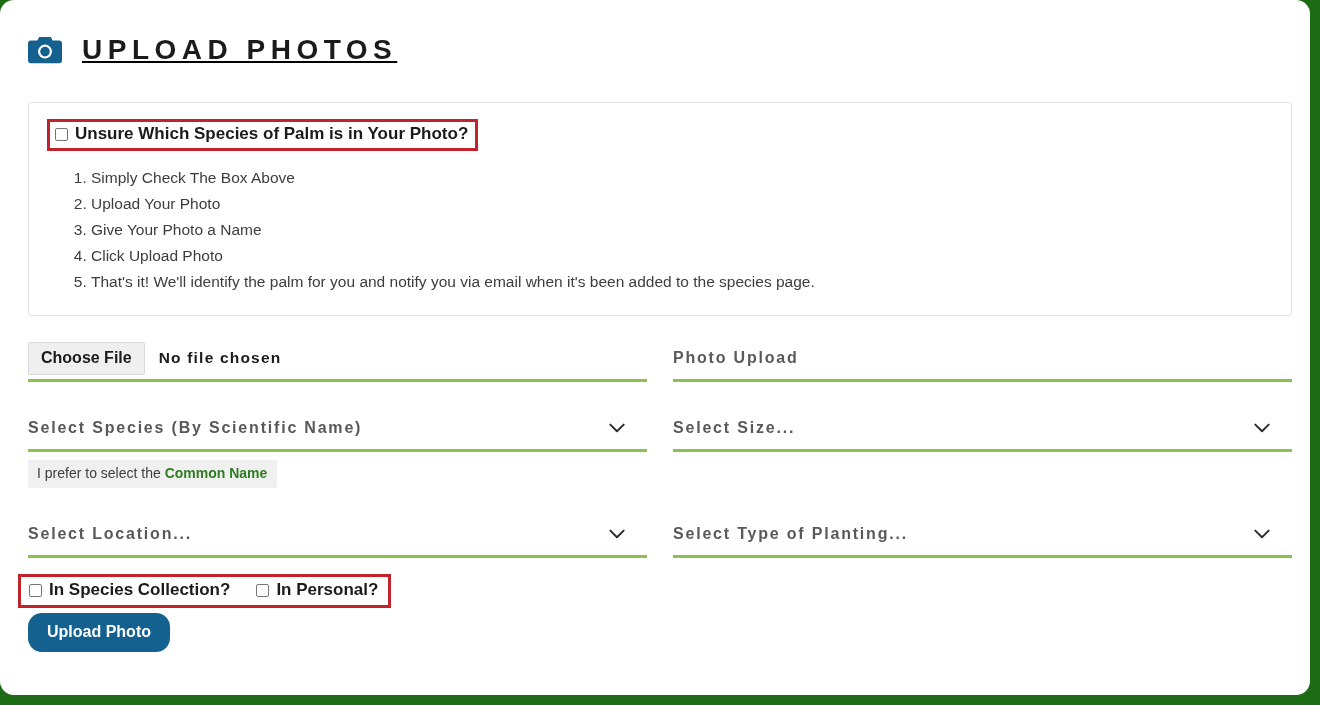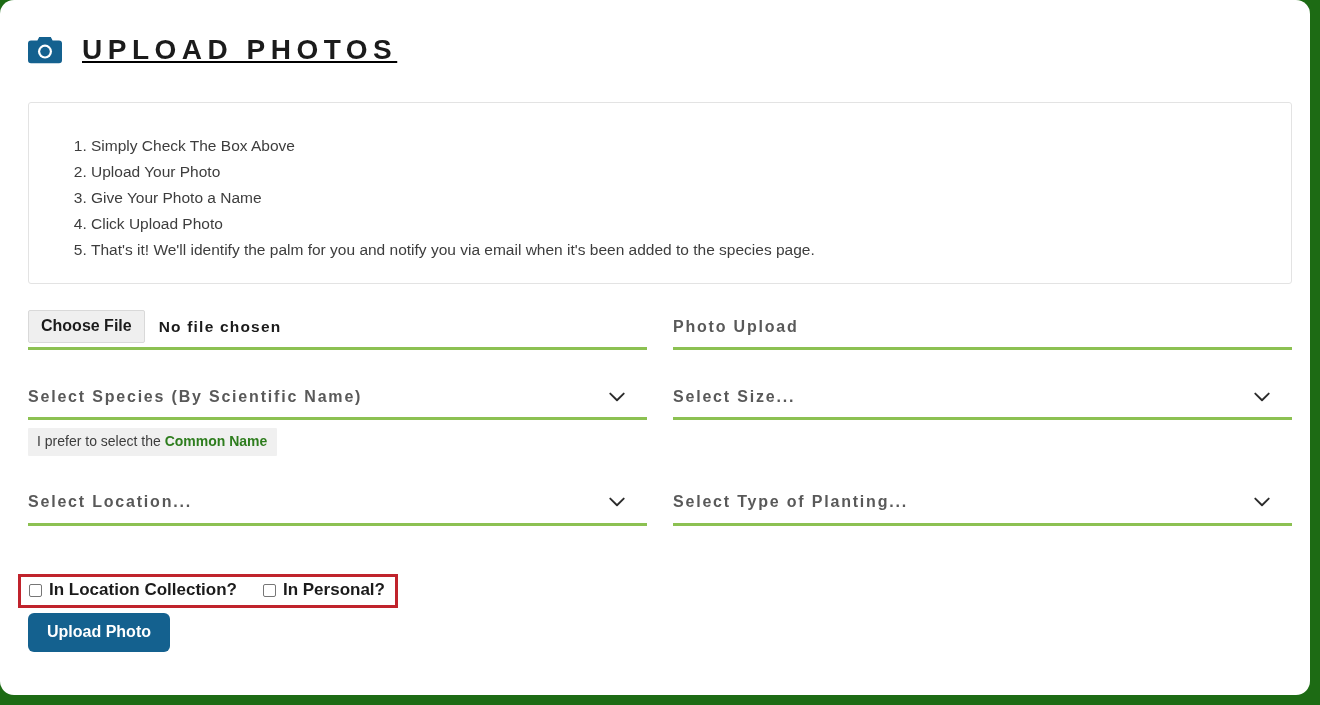--- a/index.html
+++ b/index.html
@@ -206,21 +206,21 @@
 
   .upload-btn {
     position: absolute;
     left: 0px;
     top: 595px;
     background: #14618f;
     color: #ffffff;
     font-size: 16px;
     font-weight: 700;
     border: none;
-    border-radius: 6px;
+    border-radius: 14px;
     padding: 11px 19px 12px 19px;
     line-height: 1;
     cursor: pointer;
     font-family: "Liberation Sans", sans-serif;
   }
 </style>
 </head>
 <body>
 
 <div id="page">
@@ -230,20 +230,24 @@
       <div class="header">
         <svg class="cam-icon" viewBox="0 0 34 30">
           <path d="M11.2 2 H22.8 L24.6 5.4 H31 A3 3 0 0 1 34 8.4 V25.2 A3 3 0 0 1 31 28.2 H3 A3 3 0 0 1 0 25.2 V8.4 A3 3 0 0 1 3 5.4 H9.4 Z" fill="#14618f"></path>
           <circle cx="17" cy="16.6" r="7" fill="#ffffff"></circle>
           <circle cx="17" cy="16.6" r="4.8" fill="#14618f"></circle>
         </svg>
         <div class="page-title">Upload Photos</div>
       </div>
 
       <div class="instructions">
+        <div class="unsure-wrap">
+          <span class="cb"></span>
+          <span class="unsure-label">Unsure Which Species of Palm is in Your Photo?</span>
+        </div>
         <ol class="steps">
           <li>Simply Check The Box Above</li>
           <li>Upload Your Photo</li>
           <li>Give Your Photo a Name</li>
           <li>Click Upload Photo</li>
           <li>That's it! We'll identify the palm for you and notify you via email when it's been added to the species page.</li>
         </ol>
       </div>
 
       <div class="form-grid">
@@ -296,21 +300,21 @@
           <span class="placeholder">Select Type of Planting...</span>
           <svg class="chev" viewBox="0 0 16 10">
             <path d="M1.3 1.6 L8 8.2 L14.7 1.6" fill="none" stroke="#2b2b2b" stroke-width="1.9" stroke-linecap="round" stroke-linejoin="round"></path>
           </svg>
         </div>
       </div>
 
       <div class="bottom-cbs">
         <span class="cb-group">
           <span class="cb"></span>
-          <span class="cb-label">In Location Collection?</span>
+          <span class="cb-label">In Species Collection?</span>
         </span>
         <span class="cb-group">
           <span class="cb"></span>
           <span class="cb-label">In Personal?</span>
         </span>
       </div>
 
       <button class="upload-btn">Upload Photo</button>
 
     </div>

